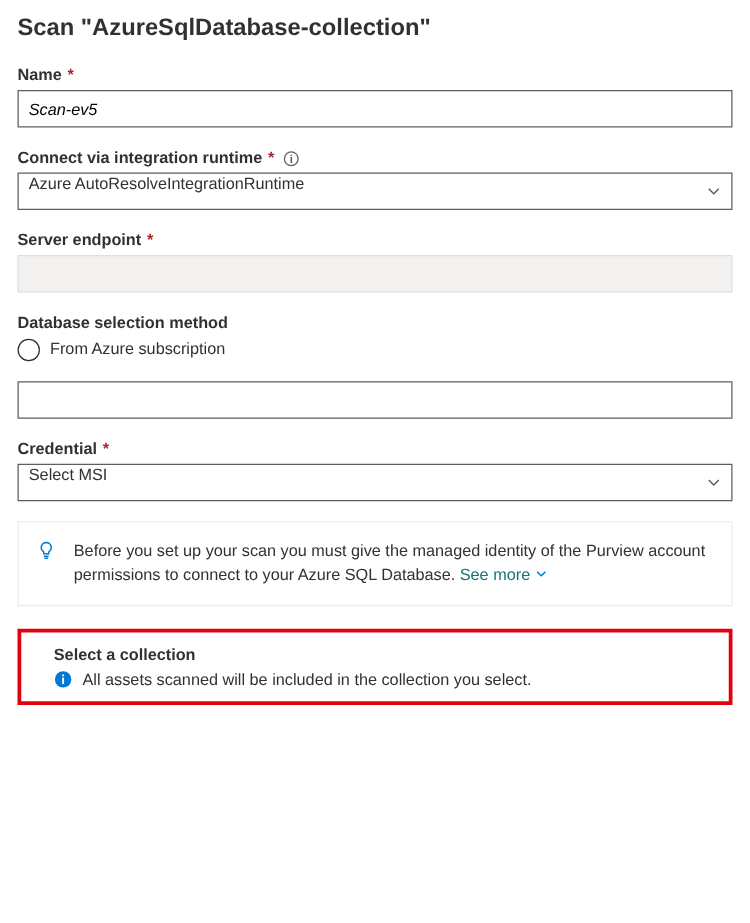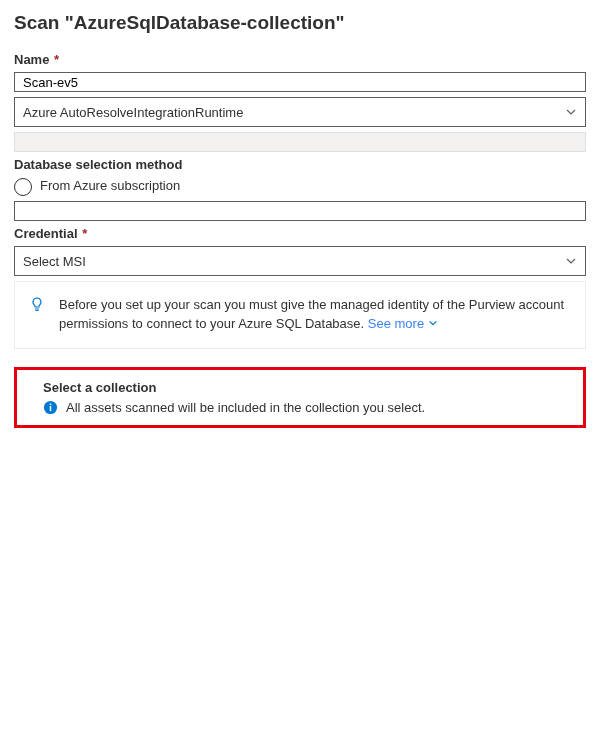--- a/index.html
+++ b/index.html
@@ -11,21 +11,21 @@
     color: #323130;
     background: #fff;
     width: 600px;
   }
   h1 {
     font-size: 19px;
     font-weight: 600;
     margin: 0 0 18px 0;
   }
   .field {
-    margin-bottom: 5px;
+    margin-bottom: 16px;
   }
   .field-label {
     display: block;
     font-size: 13px;
     font-weight: 600;
     margin-bottom: 5px;
   }
   .req { color: #a4262c; margin-left:1px;}
   .info-icon {
     display: inline-block;
@@ -34,39 +34,39 @@
     border-radius: 50%;
     font-size: 9px;
     line-height: 11px;
     text-align: center;
     color: #605e5c;
     margin-left: 4px;
     vertical-align: middle;
   }
   .text-input {
     width: 100%;
-    height: 20px;
+    height: 30px;
     border: 1px solid #605e5c;
     padding: 0 8px;
     font-size: 13px;
     font-family: inherit;
     background: #fff;
+    font-style: italic;
   }
   .text-input.disabled {
     background: #f3f2f1;
     border: 1px solid #e1dfdd;
   }
   .select-box {
     position: relative;
     width: 100%;
     height: 30px;
     border: 1px solid #605e5c;
     background: #fff;
     display: flex;
-    align-items: center;
     padding: 0 30px 0 8px;
     cursor: pointer;
     font-size: 13px;
   }
   .chevron {
     position: absolute;
     right: 8px;
     top: 50%;
     transform: translateY(-50%);
   }
@@ -107,21 +107,21 @@
     margin-bottom: 18px;
     font-size: 13px;
     line-height: 1.45;
   }
   .info-box .bulb {
     position: absolute;
     left: 14px;
     top: 14px;
     color: #0078d4;
   }
-  a.link { color: #3b82f6; text-decoration: none; }
+  a.link { color: #0f766e; text-decoration: none; }
   .link-chevron { color:#0078d4; }
   .highlight-box {
     border: 3px solid #e3000f;
     padding: 10px 10px 10px 26px;
     margin-bottom: 20px;
   }
   .note-row {
     display: flex;
     align-items: flex-end;
     gap: 8px;
@@ -139,31 +139,38 @@
 <h1>Scan "AzureSqlDatabase-collection"</h1>
 
 <div class="field">
   <label class="field-label">
     <span>Name</span><span class="req"> *</span>
   </label>
   <input class="text-input" value="Scan-ev5" style="">
 </div>
 
 <div class="field">
+  <label class="field-label">
+    <span>Connect via integration runtime</span><span class="req"> *</span>
+    <span class="info-icon">i</span>
+  </label>
   <div class="select-box">
     <span>Azure AutoResolveIntegrationRuntime</span>
     <span class="chevron">
       <svg width="12" height="12" viewBox="0 0 12 12">
           <path d="M2 4 L6 8 L10 4" stroke="#605e5c" stroke-width="1.2" fill="none"></path>
         </svg>
     </span>
   </div>
 </div>
 
 <div class="field">
+  <label class="field-label">
+    <span>Server endpoint</span><span class="req"> *</span>
+  </label>
   <input class="text-input disabled" readonly="" value="" style="">
 </div>
 
 <div class="field">
   <label class="field-label">Database selection method</label>
   <div class="radio-row">
     <div class="radio-opt">
       <span class="radio-outer"></span>
       <span>From Azure subscription</span>
     </div>

